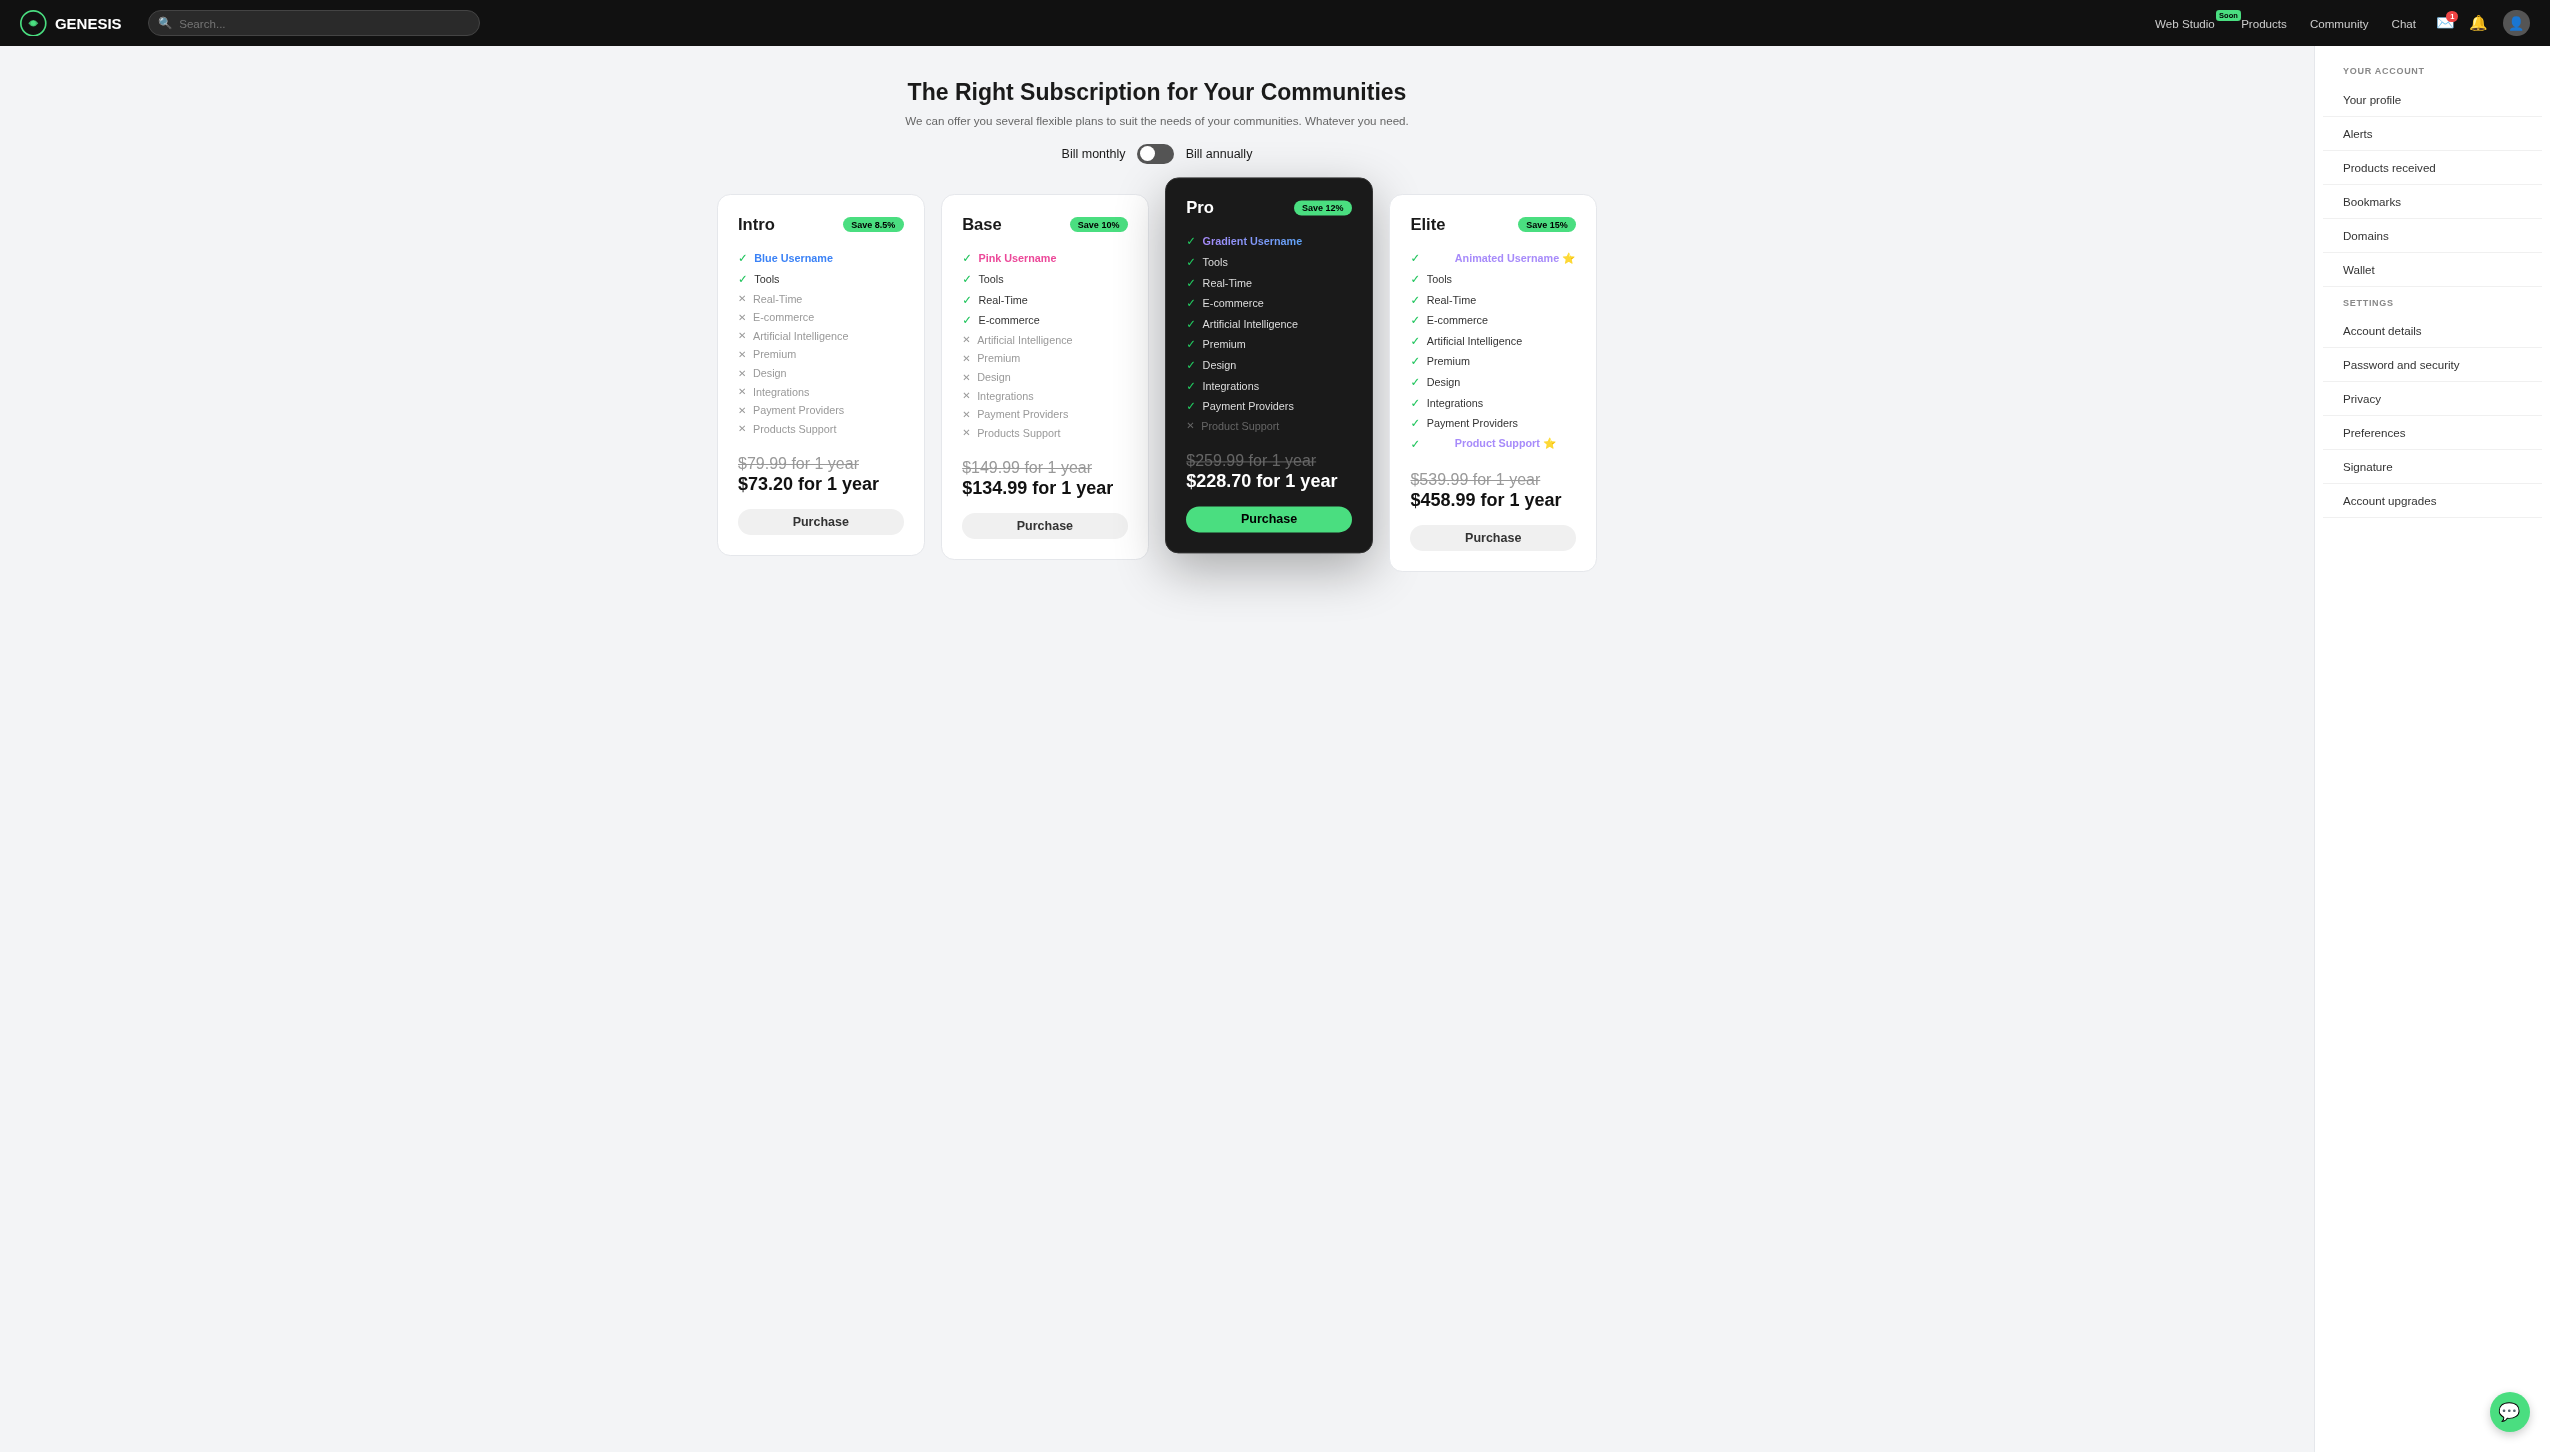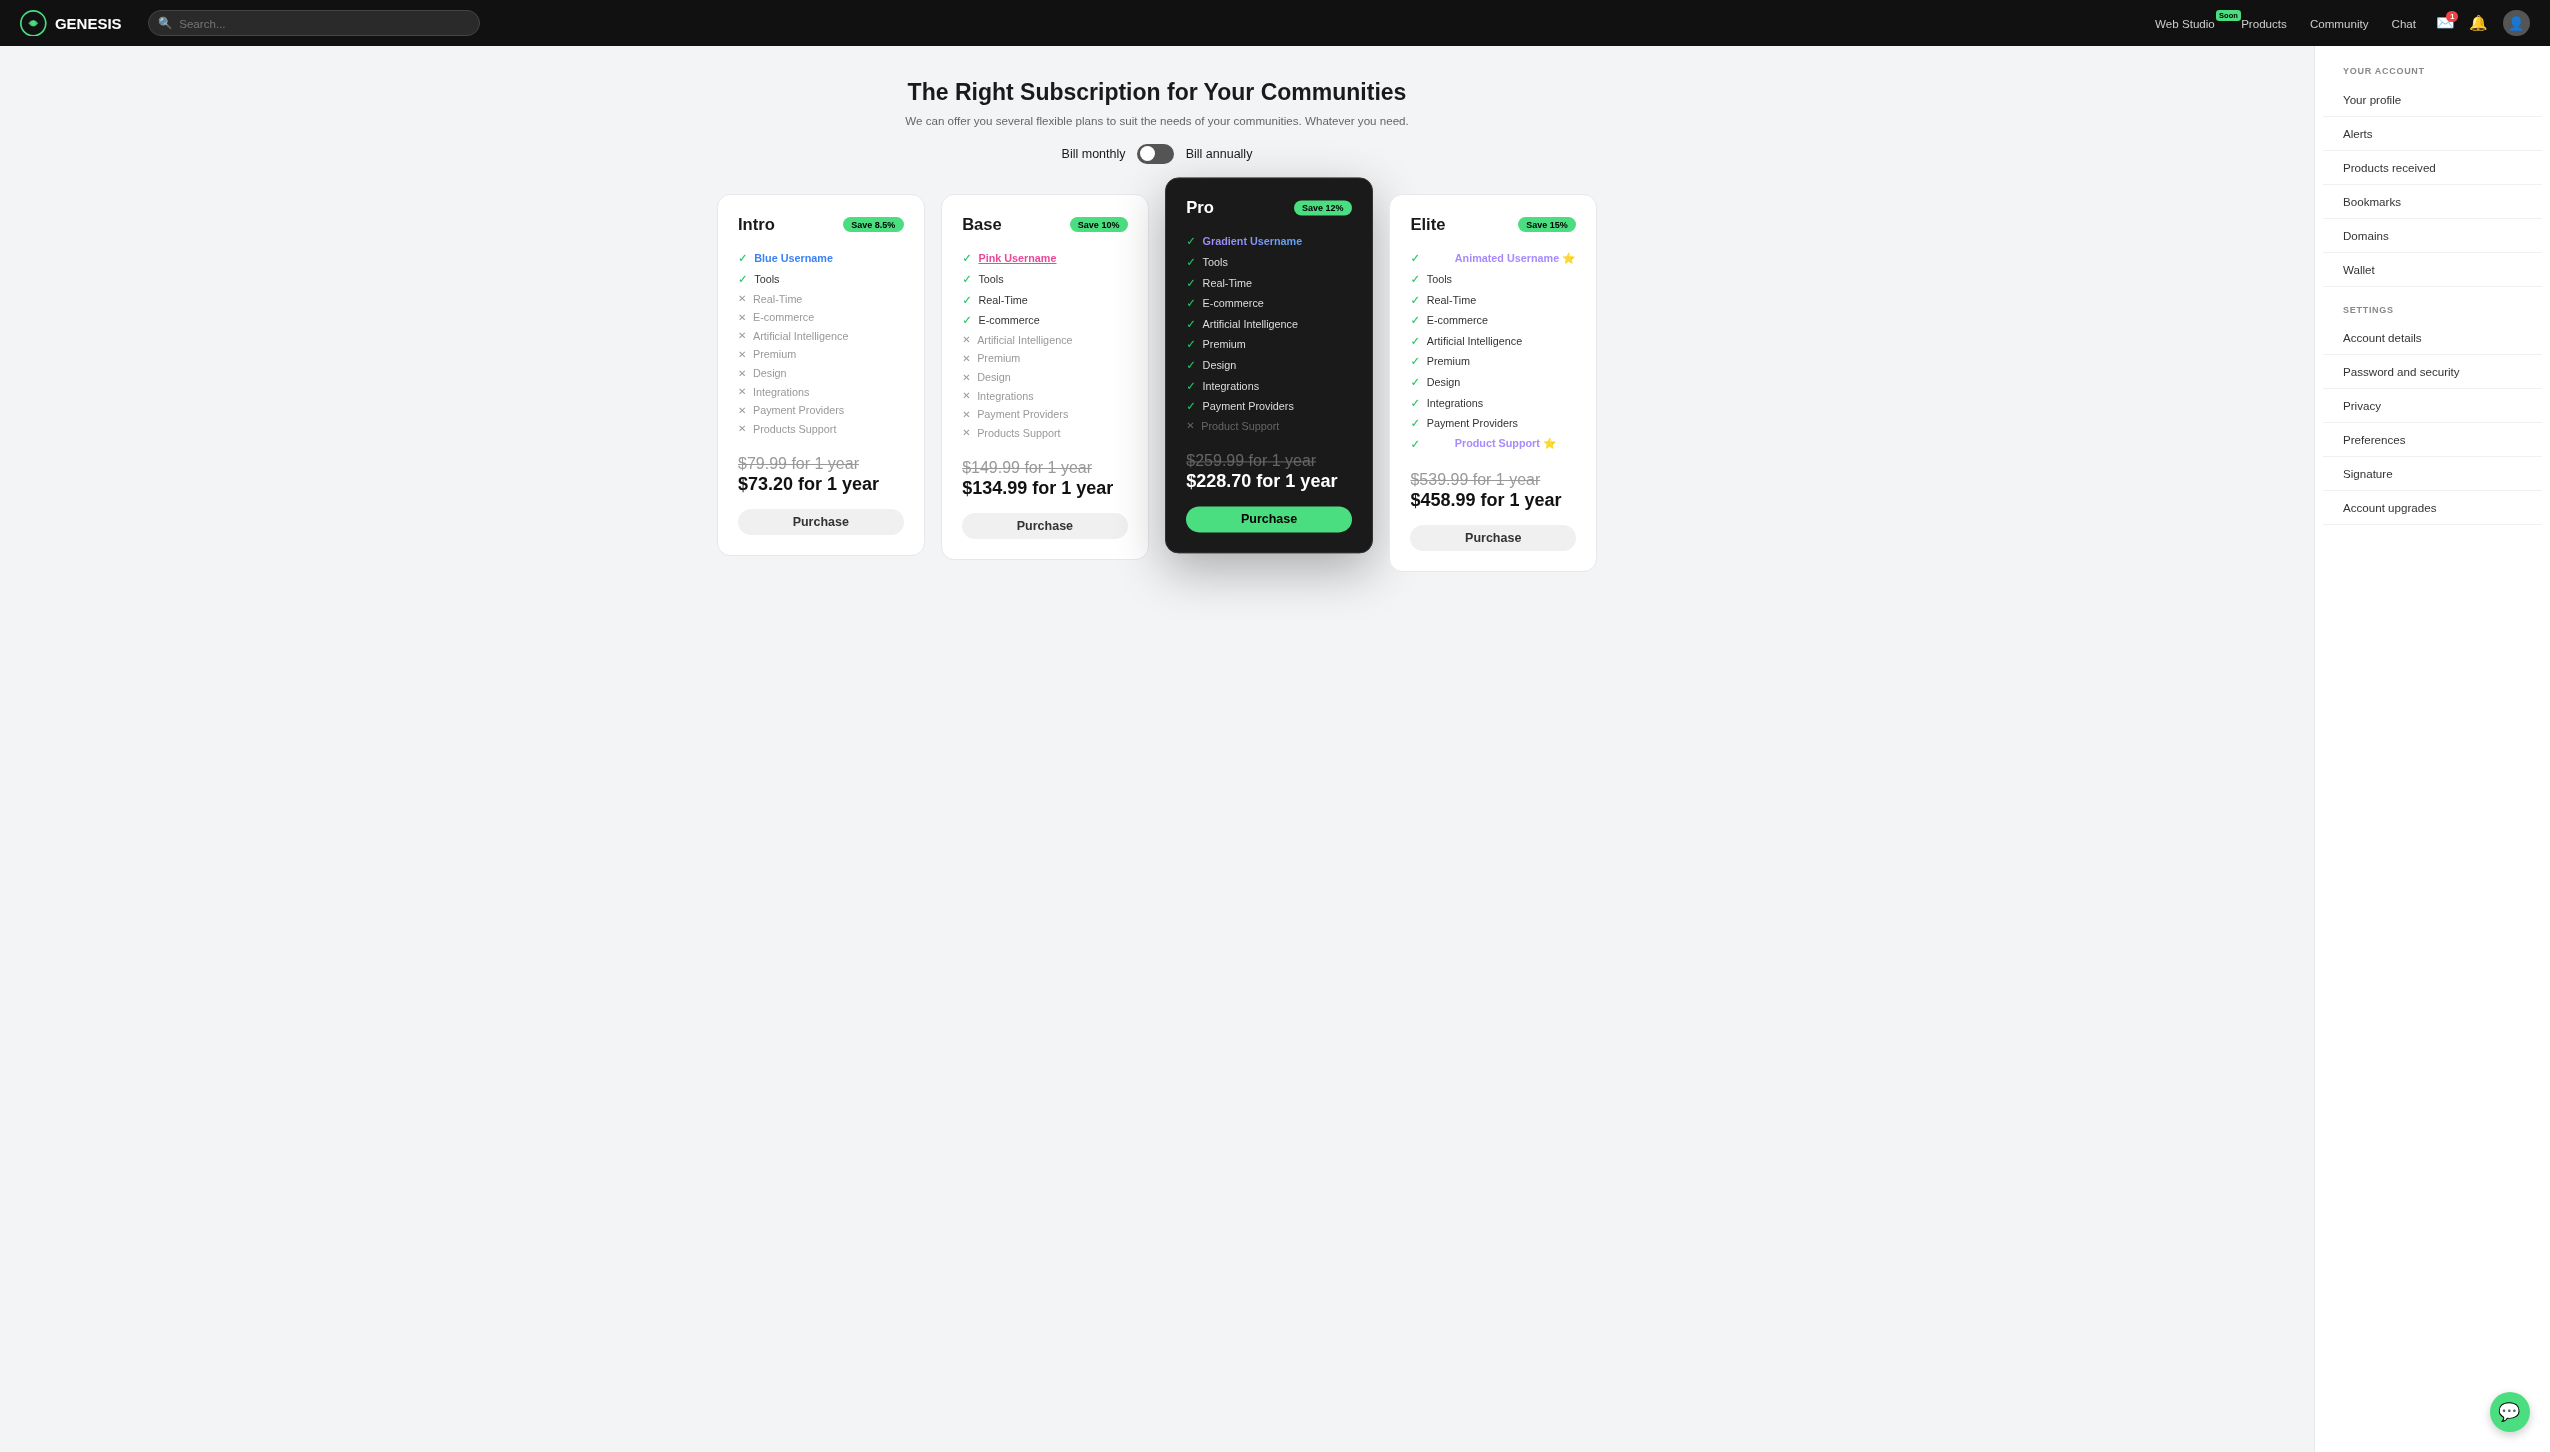--- a/index.html
+++ b/index.html
@@ -147,21 +147,21 @@
       padding: 0 20px 6.6px;
       text-transform: uppercase;
     }
     .sidebar-item {
       padding: 10px 20px;
       font-size: 11.6px;
       color: #333;
       cursor: pointer;
       border-bottom: 0.8px solid #f0f0f0;
     }
-    .sidebar-settings-gap { margin-top: 18px; }
+    .sidebar-settings-gap { margin-top: 11px; }
 
     
     .page-header {
       text-align: center;
       margin-bottom: 30px;
     }
     .page-title {
       font-size: 23px;
       font-weight: 700;
       margin-bottom: 8.3px;
@@ -260,21 +260,21 @@
 
     .check-icon { color: #22c55e; font-size: 11.6px; }
     .x-icon { color: #999; font-size: 10px; }
     .featured .x-icon { color: #666; }
     .gradient-text {
       background: linear-gradient(90deg, #a78bfa, #60a5fa);
       -webkit-background-clip: text;
       -webkit-text-fill-color: transparent;
       font-weight: 600;
     }
-    .pink-text { color: #ec4899; font-weight: 600; text-decoration: underline; }
+    .pink-text { color: #ec4899; font-weight: 600; }
     .blue-text { color: #3b82f6; font-weight: 600; }
     .purple-star-text { color: #a78bfa; font-weight: 600; margin-left: 28px; }
 
     .price-section {
       margin-bottom: 13.3px;
     }
     .original-price {
       font-size: 16px;
       color: #999;
       text-decoration: line-through;

